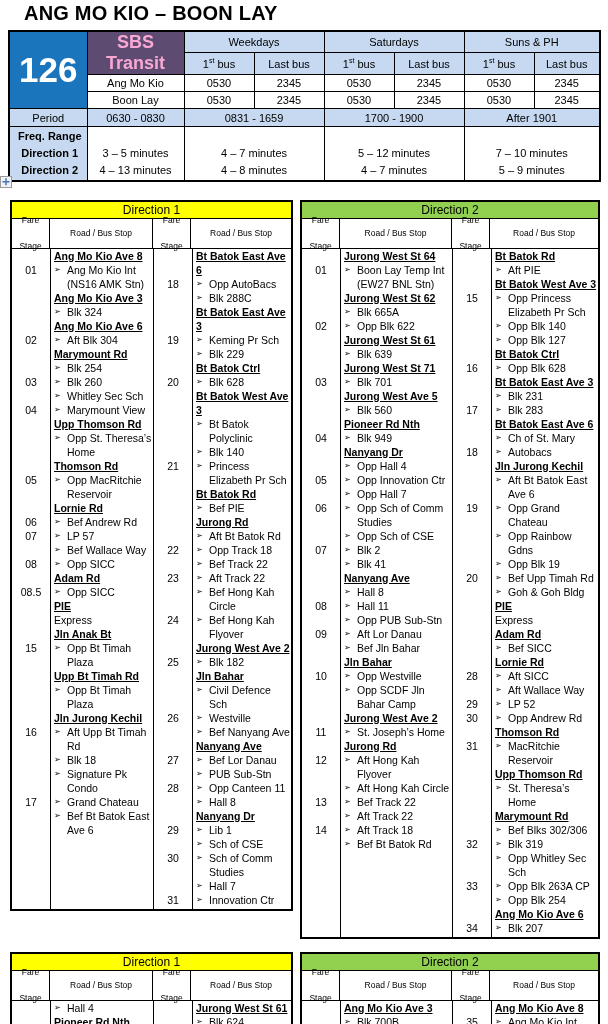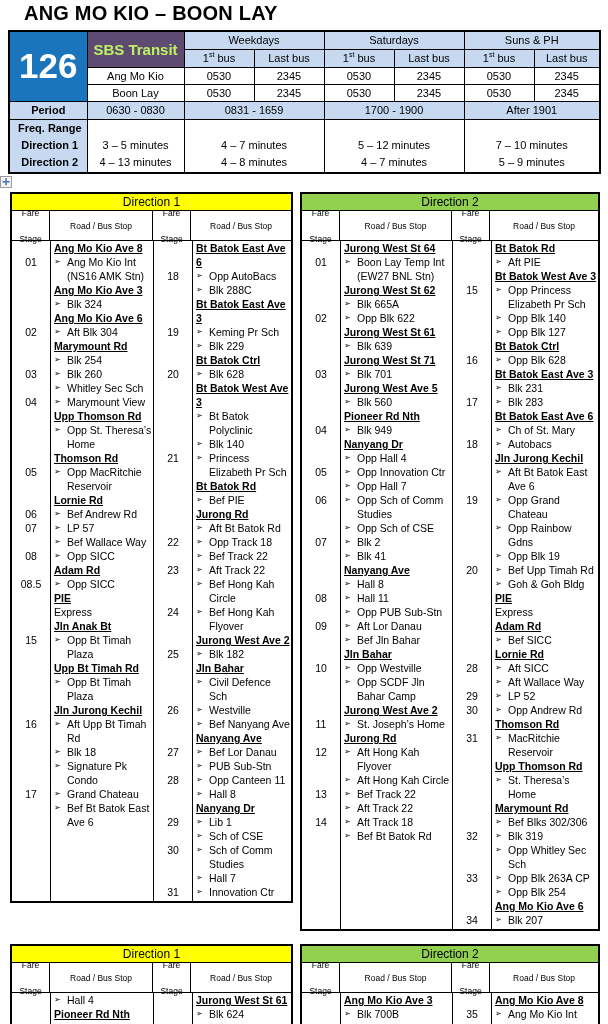--- a/index.html
+++ b/index.html
@@ -8,26 +8,26 @@
   .page { position:relative; width:608px; height:1024px; padding:2px 6px 0 8px; }
 
   
   .doc-title { font-size:20px; font-weight:700; letter-spacing:.2px; margin:0 0 5px 16px; }
 
   
   table.sched { border-collapse:collapse; width:593px; table-layout:fixed; font-size:11px; }
   table.sched td { border:1px solid #000; text-align:center; vertical-align:middle; padding:0 2px; }
   table.sched { border:2px solid #000; }
   .c-route { background:#1b75bc; color:#fff; font-size:35px; font-weight:700; }
-  .c-oper  { background:#5d4b71; color:#bef264; font-size:15px; font-weight:700; }
+  .c-oper  { background:#5d4b71; color:#f9a8d4; font-size:18px; font-weight:700; }
   .c-blue  { background:#c6d9f1; }
   .c-day   { background:#c6d9f1; font-size:11px; }
   .c-bus   { background:#c6d9f1; font-size:11px; }
   .sup { font-size:7px; vertical-align:super; line-height:0; }
-  .c-bold { font-weight:700; }
+  .c-bold { font-weight:400; }
   .c-freqlabel { text-align:left; padding-left:5px !important; font-weight:700; line-height:17px; vertical-align:middle;margin-top:16px; }
   .c-freqval { vertical-align:bottom !important; line-height:17px; padding-bottom:1px !important; }
 
   
   .move-handle { position:absolute; left:0; top:176px; width:12px; height:12px;
     border:1px solid #9a9a9a; background:#f2f2f2; font-size:9px; line-height:10px;
     text-align:center; color:#3c6fb5; font-weight:700; }
 
   
   .dir-row { display:flex; align-items:flex-start; }

